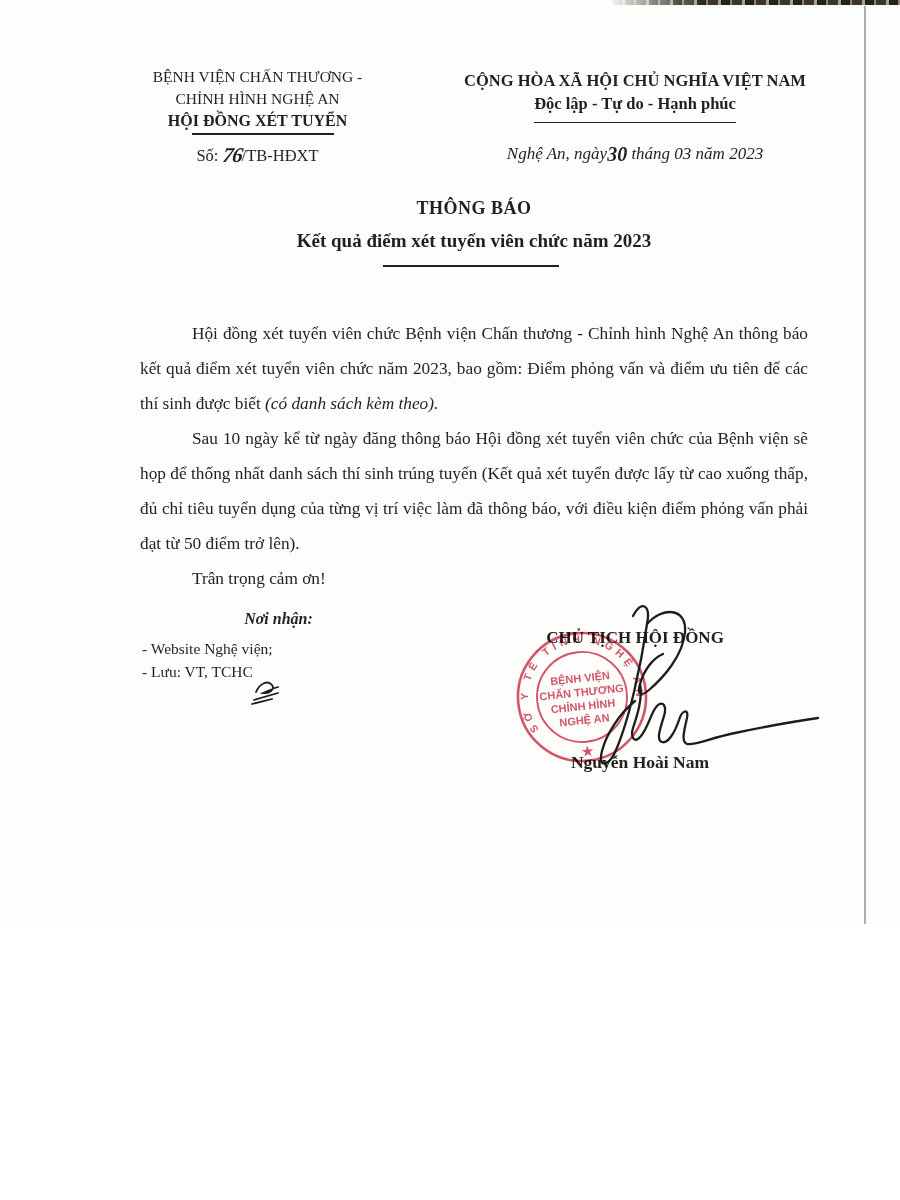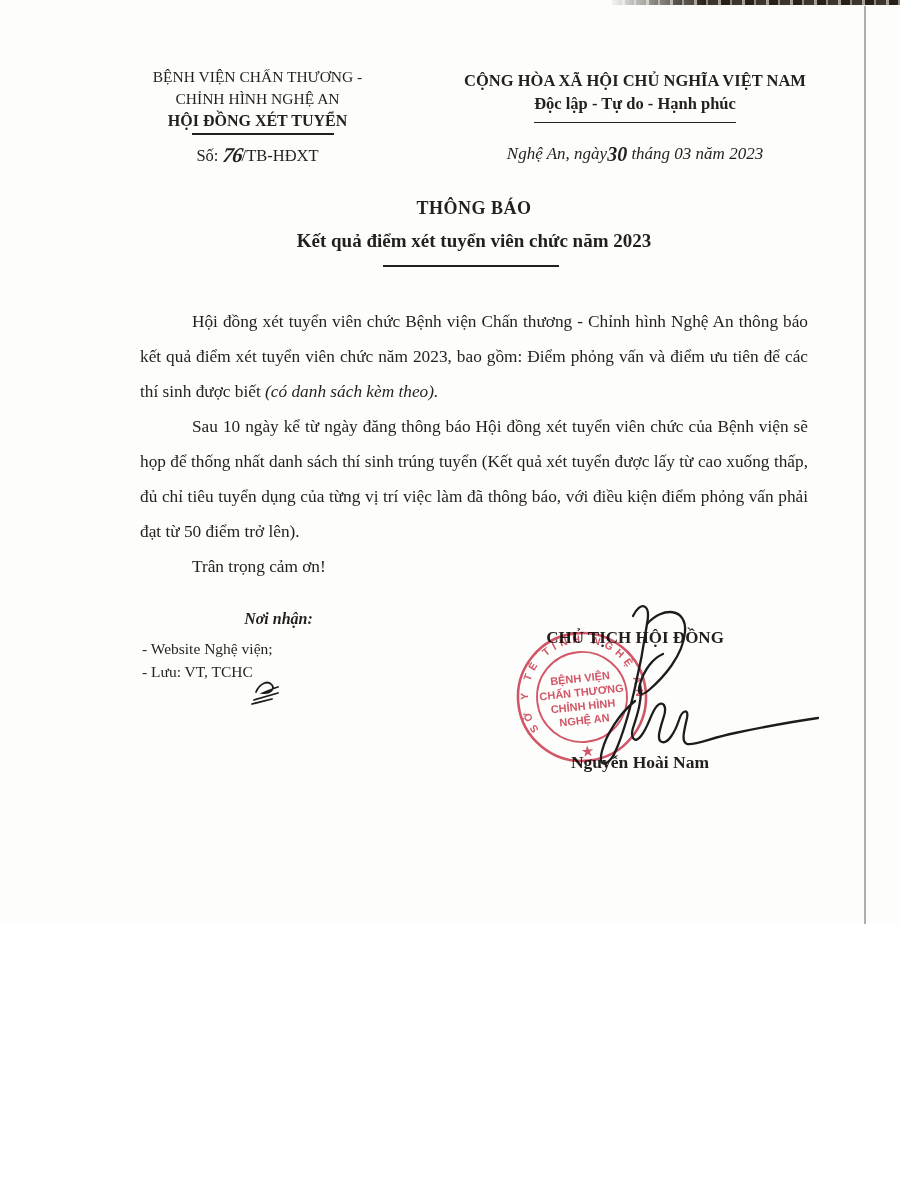--- a/index.html
+++ b/index.html
@@ -40,21 +40,21 @@
     padding-bottom:8px;border-bottom:1.6px solid #221f1c;
   }
   .date-line{margin-top:18px;font-style:italic;font-size:17px;}
   .handwritten-day{display:inline-block;font-style:italic;font-weight:bold;font-size:20px;transform:translateY(2px);}
   
   .title-block{left:140px;top:198px;width:668px;}
   .title-main{font-weight:bold;font-size:18px;letter-spacing:.5px;}
   .title-sub{font-weight:bold;font-size:19px;margin-top:11px;}
   .title-underline{left:383px;top:265px;width:176px;height:2px;background:#221f1c;}
   
-  .body-block{left:140px;top:304px;width:668px;font-size:17.3px;line-height:35px;}
+  .body-block{left:140px;top:316px;width:668px;font-size:17.3px;line-height:35px;}
   .body-block p{margin:0;text-align:justify;text-indent:52px;}
   .body-block p.closing{text-align:left;}
   .italic{font-style:italic;}
   
   .recipients{left:142px;top:610px;width:260px;}
   .recipients-label{font-weight:bold;font-style:italic;font-size:16px;margin-left:13px;text-align:center;}
   .recipients-list{margin-top:9px;font-size:15.5px;line-height:23px;}
   .initials-svg{left:248px;top:676px;}
   .sign-title{left:500px;top:628px;width:270px;font-weight:bold;font-size:17px;z-index:2;}
   .stamp-svg{left:514px;top:629px;transform:rotate(-6deg);mix-blend-mode:multiply;opacity:.92;z-index:3;}

